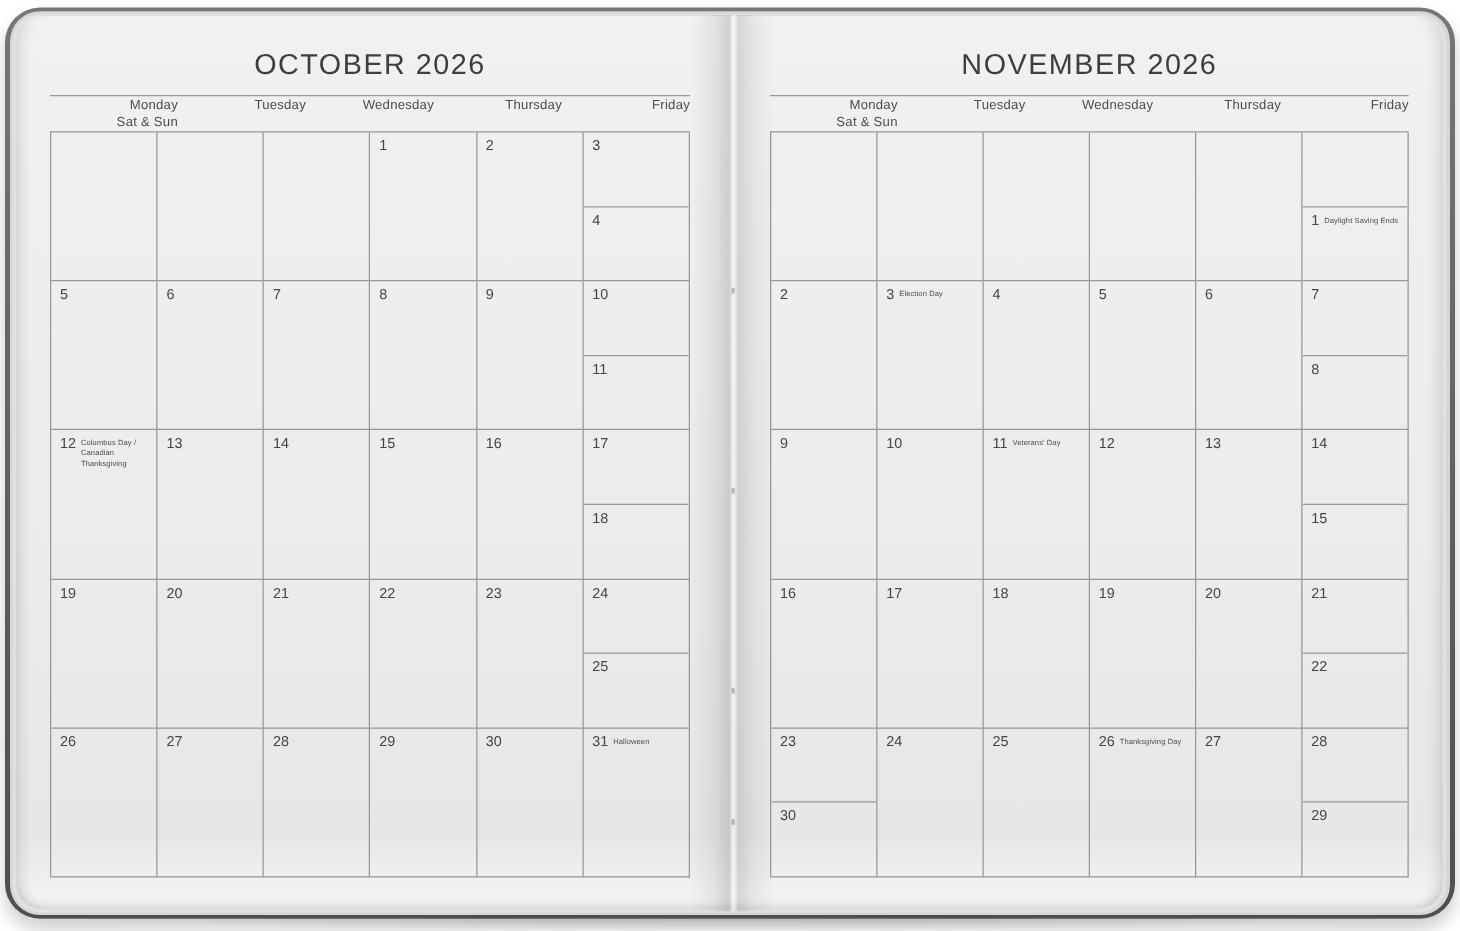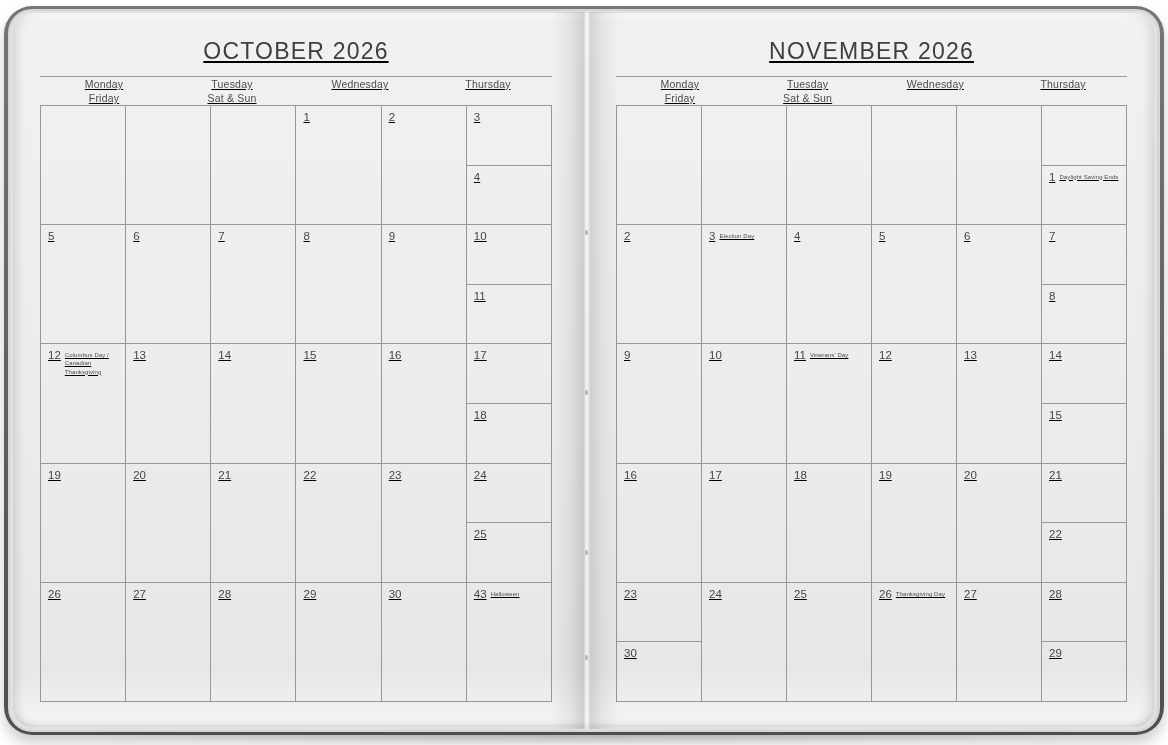--- a/index.html
+++ b/index.html
@@ -52,31 +52,31 @@
       rgba(0,0,0,0.05) 74%,
       rgba(0,0,0,0) 100%);
     pointer-events:none;
   }
   .stitch{
     position:absolute;width:3px;height:5px;border-radius:2px;
     background:#ababab;left:585px;opacity:.8;
   }
 
   
-  .month{position:absolute;top:34px;text-decoration:underline;}
+  .month{position:absolute;top:34px;}
   .month.left{left:40px;width:512px;}
   .month.right{left:616px;width:511px;}
   .month-title{
     text-align:center;font-size:23px;line-height:34px;height:34px;
     color:#3e3e3e;letter-spacing:1.2px;font-weight:400;
   }
   .title-rule{border:none;border-top:1.5px solid #9a9a9a;margin:8px 0 0 0;}
   .day-headers{
-    display:grid;grid-template-columns:repeat(4,1fr);
-    height:28px;align-items:center;text-align:center;
+    display:grid;grid-template-columns:repeat(5,1fr);
+    height:28px;align-items:center;text-align:right;
     font-size:10.5px;color:#4c4c4c;letter-spacing:0.2px;
   }
   .grid{
     display:grid;grid-template-columns:repeat(6,1fr);grid-template-rows:repeat(5,1fr);
     height:596px;
     border-top:1px solid #979797;border-left:1px solid #979797;
     background:transparent;
   }
   .cell{
     border-right:1px solid #979797;border-bottom:1px solid #979797;
@@ -286,21 +286,21 @@
             <span class="num">29</span>
           </div>
         </div>
         <div class="cell">
           <div class="cell-inner">
             <span class="num">30</span>
           </div>
         </div>
         <div class="cell">
           <div class="cell-inner">
-            <span class="num">43</span>
+            <span class="num">31</span>
             <span class="note">Halloween</span>
           </div>
         </div>
       </div>
   </div>
 
   <div class="month right">
     <div class="month-title">NOVEMBER 2026</div>
     <hr class="title-rule">
     <div class="day-headers">

